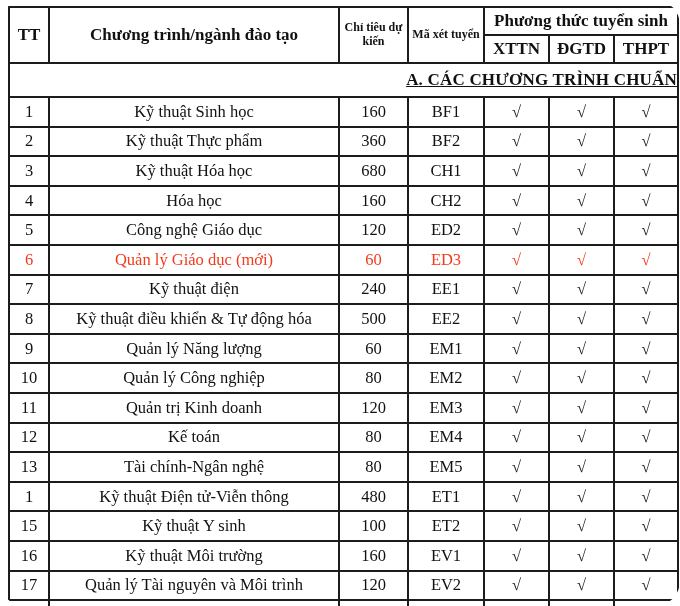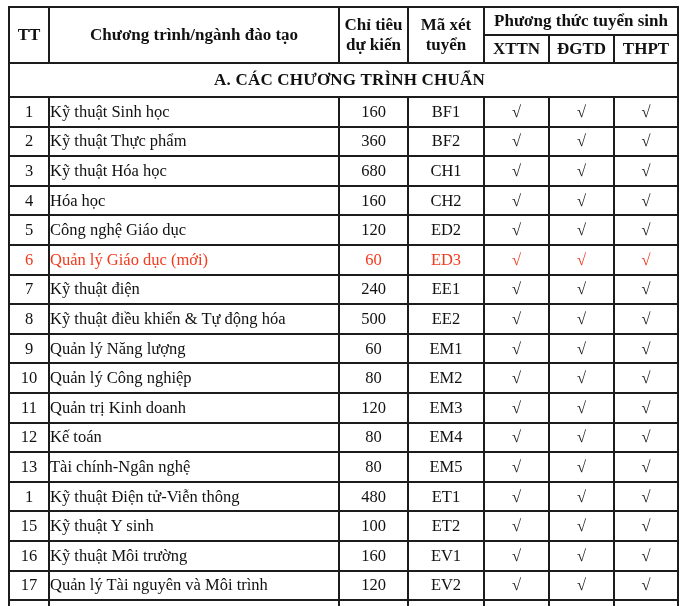--- a/index.html
+++ b/index.html
@@ -8,20 +8,21 @@
     background: #ffffff;
   }
   .page {
     position: relative;
     width: 680px;
     height: 606px;
     background: #ffffff;
     overflow: hidden;
     font-family: "Liberation Serif", "DejaVu Serif", serif;
     color: #111111;
+    border-radius: 25px;
   }
   table.adm {
     position: absolute;
     left: 8px;
     top: 6px;
     width: 669px;
     border-collapse: collapse;
     table-layout: fixed;
   }
   table.adm th, table.adm td {
@@ -31,36 +32,37 @@
     vertical-align: middle;
   }
   thead th {
     font-weight: bold;
     font-size: 17px;
     text-align: center;
     line-height: 1.1;
   }
   tr.head-sub { height: 28px; }
   tr.head-main { height: 28px; }
-  th.wrap2 { font-size: 17px; line-height: 1.15; }
+  th.wrap2 { font-size: 12px; line-height: 1.15; }
   tr.section-row { height: 34px; }
   tr.section-row td {
     font-weight: bold;
     font-size: 17px;
-    text-align: center;
+    text-align: right;
     padding-left: 12px;
     letter-spacing: 0.2px;
+    text-decoration: underline;
   }
   tr.data-row { height: 29.6px; }
   tr.data-row td {
     font-size: 16.5px;
   }
   td.c { text-align: center; font-size: 16px; }
   td.name {
-    text-align: left;
+    text-align: center;
     padding-left: 8px;
     padding-right: 4px;
     white-space: nowrap;
   }
   td.check {
     font-size: 15px;
     color: #222222;
   }
   tr.highlight td,
   tr.highlight td.check {

